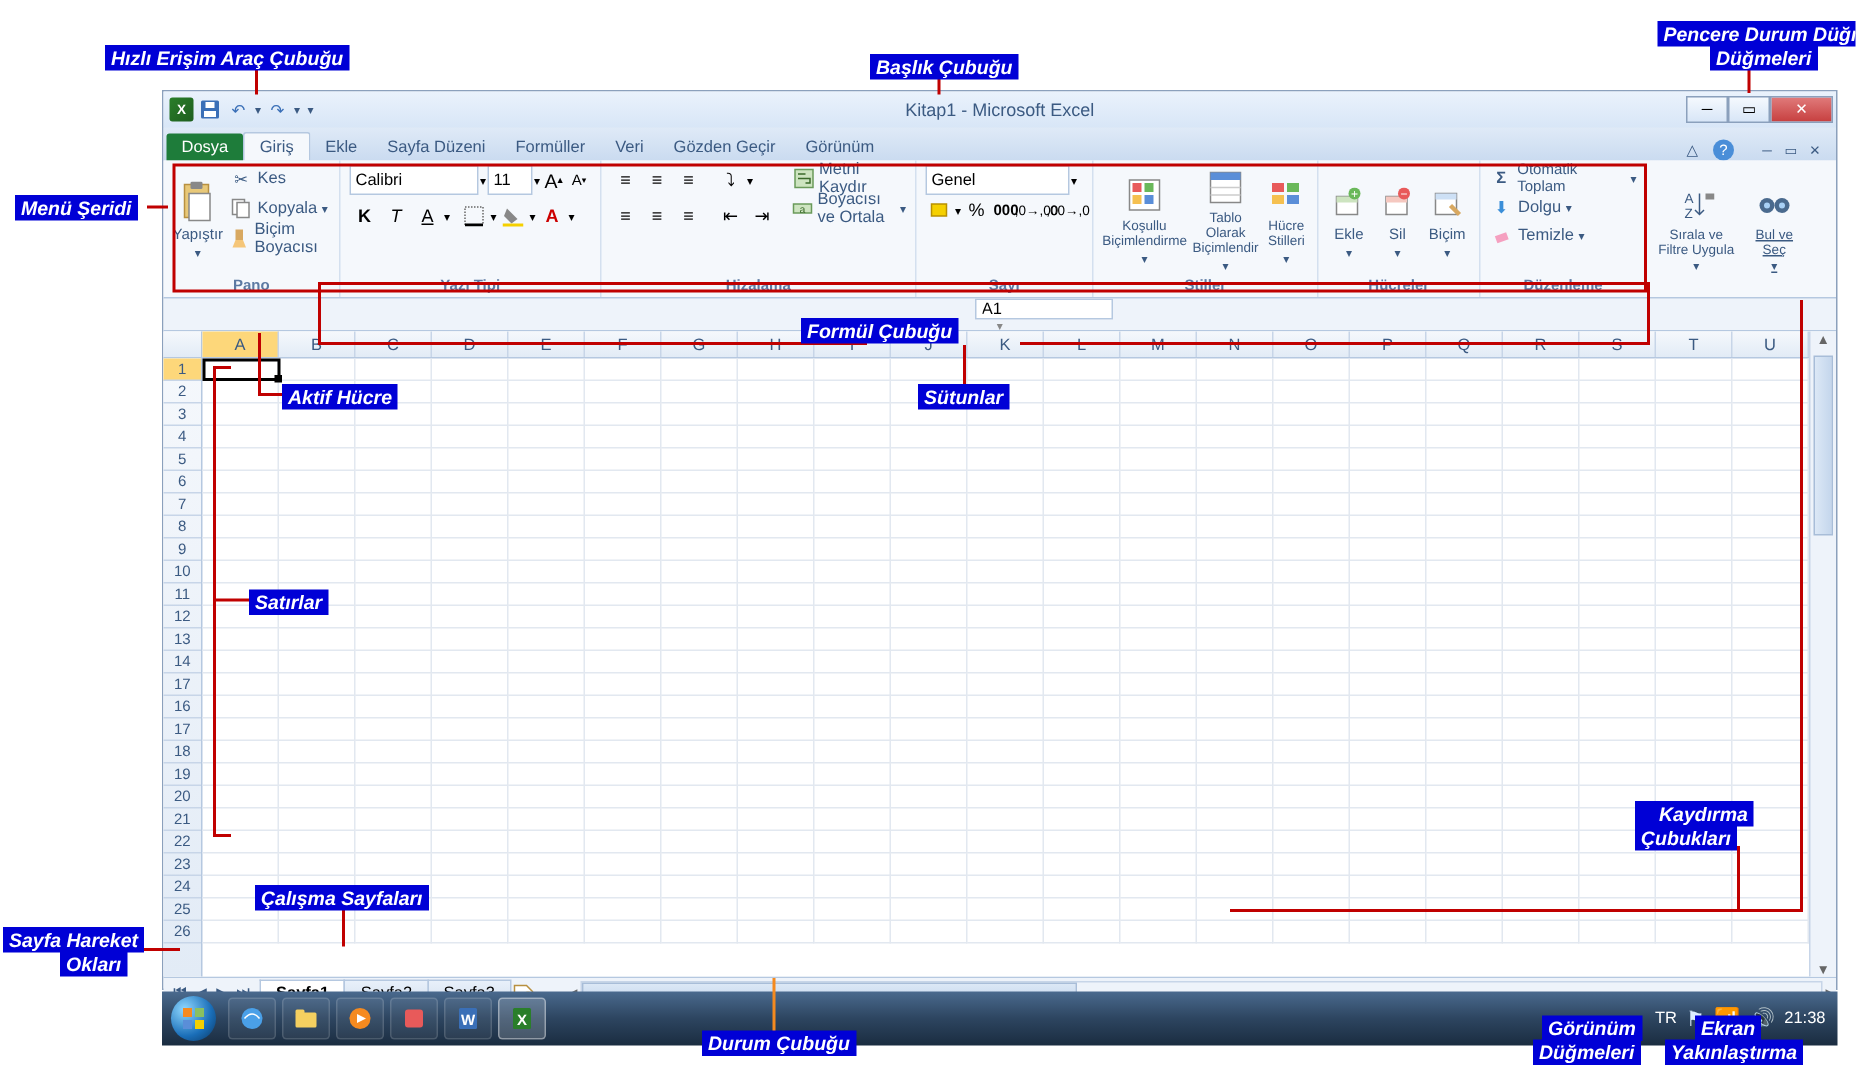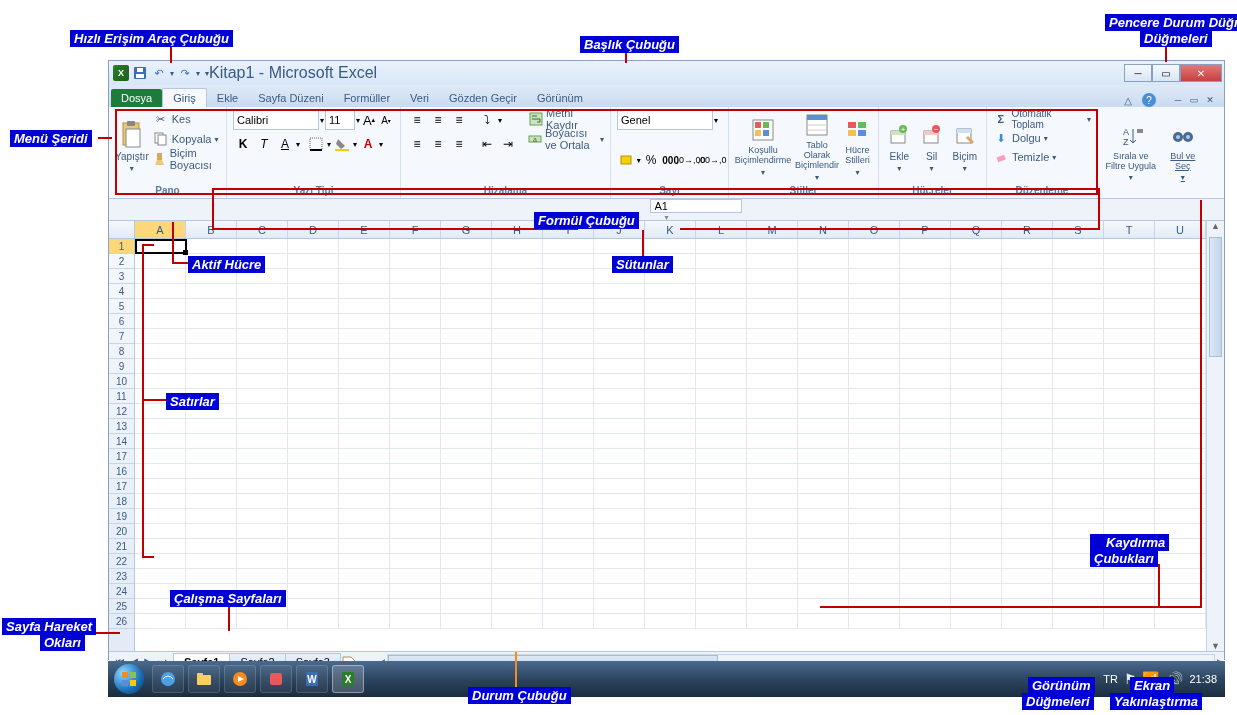--- a/index.html
+++ b/index.html
@@ -7,21 +7,21 @@
 
   .annotation { position: absolute; background: #0000d6; color: #fff; font-weight: bold; font-style: italic; padding: 1px 4px; font-size: 13px; white-space: nowrap; z-index: 100; }
   .conn { position: absolute; background: #c00000; z-index: 90; }
 
   .excel-window { position: absolute; left: 108px; top: 60px; width: 1117px; height: 600px; border: 1px solid #8ba0bc; background: linear-gradient(#e8f0fb, #d4e3f5 30px, #f5f8fc 30px); }
 
   .titlebar { height: 24px; background: linear-gradient(#eaf2fc, #d8e6f7); display: flex; align-items: center; justify-content: space-between; padding: 0 2px; }
   .qat { display: flex; align-items: center; gap: 3px; padding-left: 2px; }
   .qat-ico { width: 16px; height: 16px; display: inline-flex; align-items: center; justify-content: center; }
   .xl-ico { width: 16px; height: 16px; background: linear-gradient(135deg,#2a7e2a,#1e5e1e); border-radius: 2px; display: flex; align-items: center; justify-content: center; color: #fff; font-size: 9px; font-weight: bold; }
-  .title-center { flex: 1; color: #3b5a82; font-size: 16px; }
+  .title-center { flex: 1; text-align: center; color: #3b5a82; font-size: 12px; }
   .win-btns { display: flex; gap: 0; }
   .win-btn { width: 28px; height: 18px; border: 1px solid #8ba0bc; background: linear-gradient(#f5f9fe,#d8e6f7); display: flex; align-items: center; justify-content: center; font-size: 10px; }
   .win-close { background: linear-gradient(#e07a7a,#c74040); color: #fff; width: 42px; }
   .mini-btns { display:flex; margin-left:8px; }
   .mini-btn { width:16px; height:14px; display:flex; align-items:center; justify-content:center; color:#3b5a82; font-size:9px; }
 
   .tabs { height: 22px; background: linear-gradient(#dfeaf7,#cadbf0); display: flex; align-items: flex-end; padding-left: 2px; }
   .tab { padding: 3px 10px; font-size: 11px; color: #3b5a82; cursor: pointer; }
   .tab.file { background: #1e7c3a; color: #fff; border-radius: 2px 2px 0 0; }
   .tab.active { background: #f5f8fc; border: 1px solid #b5c8e0; border-bottom: none; border-radius: 2px 2px 0 0; }
@@ -324,21 +324,21 @@
               </span>
               <span>Boyacısı ve Ortala</span>
               <span style="font-size:8px;">▾</span>
             </div>
         </div>
       </div>
       <div class="group-title">Hizalama</div>
     </div>
 
     <div class="group" style="width:118px;">
-      <div class="group-body vstack" style="gap:20px;">
+      <div class="group-body vstack" style="gap:0;">
         <div class="hrow">
             <input class="font-select" style="width: 96px;" value="Genel">
             <span style="font-size:8px;">▾</span>
           </div>
         <div class="hrow">
           <span class="btn-sm">
               <svg width="14" height="14">
                 <rect x="2" y="3" width="10" height="8" fill="#f5d000" stroke="#b89000"></rect>
               </svg>
             </span>

